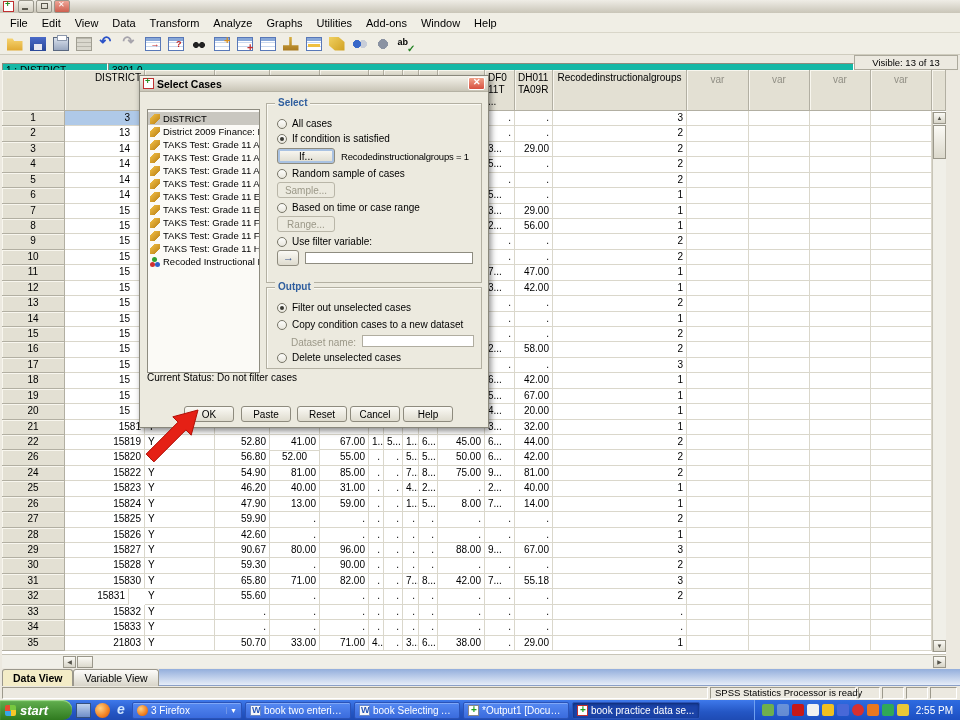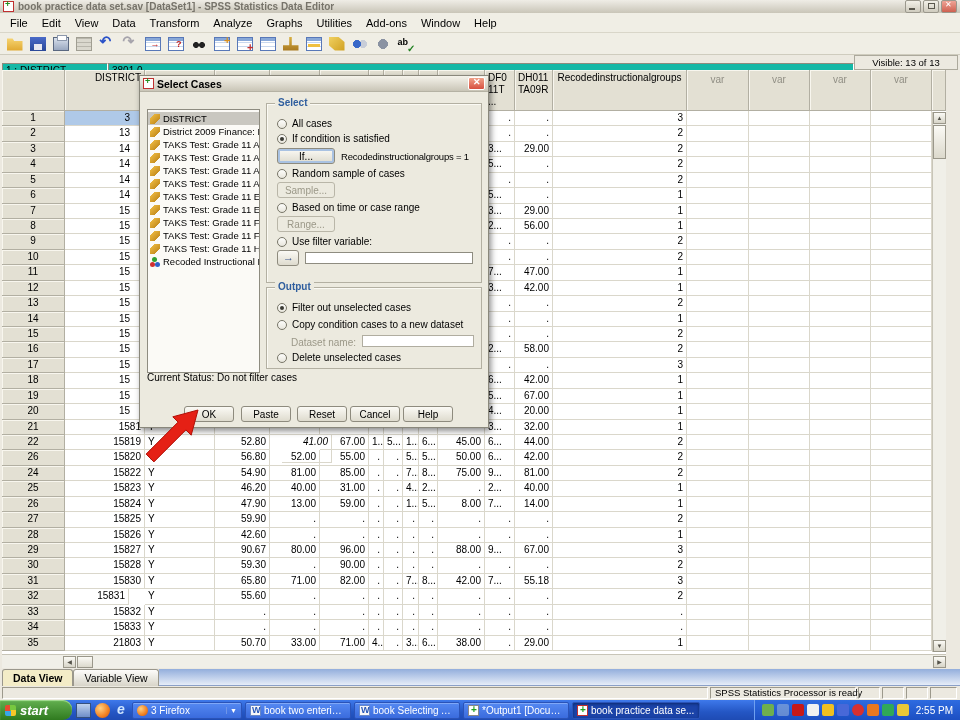--- a/index.html
+++ b/index.html
@@ -170,21 +170,20 @@
 
   .red-arrow{position:absolute;left:138px;top:404px;z-index:9;}
 </style>
 </head>
 <body>
 
 <div class="screen">
 
   <div class="abs titlebar">
     <span class="appicon"></span>
-    <span class="wtitle">book practice data set.sav [DataSet1] - SPSS Statistics Data Editor</span>
     <span class="wbtns">
       <span class="wbtn wbtn-min"></span>
       <span class="wbtn wbtn-restore"></span>
       <span class="wbtn wbtn-close"></span>
     </span>
   </div>
 
   <div class="abs menubar" id="menubar">
       <div class="mitem">File</div>
       <div class="mitem">Edit</div>
@@ -659,39 +658,39 @@
       <div class="bc r" style="left: 513px; top: 349.6px; width: 38px; height: 15.43px;">32.00</div>
       <div class="bc r" style="left: 551px; top: 349.6px; width: 134px; height: 15.43px;">1</div>
       <div class="bc" style="left: 685px; top: 349.6px; width: 62px; height: 15.43px;"></div>
       <div class="bc" style="left: 747px; top: 349.6px; width: 61px; height: 15.43px;"></div>
       <div class="bc" style="left: 808px; top: 349.6px; width: 61px; height: 15.43px;"></div>
       <div class="bc" style="left: 869px; top: 349.6px; width: 61px; height: 15.43px;"></div>
       <div class="rh" style="left: 0px; top: 365.03px; width: 63px; height: 15.43px;">22</div>
       <div class="bc r" style="left: 63px; top: 365.03px; width: 80px; height: 15.43px;">15819</div>
       <div class="bc" style="left: 143px; top: 365.03px; width: 70px; height: 15.43px;">Y</div>
       <div class="bc r" style="left: 213px; top: 365.03px; width: 55px; height: 15.43px;">52.80</div>
-      <div class="bc r" style="left: 280px; top: 365.03px; width: 50px; height: 28px; font-style: italic;">41.00</div>
+      <div class="bc r" style="left: 268px; top: 365.03px; width: 50px; height: 16px;">41.00</div>
       <div class="bc r" style="left: 318px; top: 365.03px; width: 49px; height: 15.43px;">67.00</div>
       <div class="bc" style="left: 367px; top: 365.03px; width: 15px; height: 15.43px;">1...</div>
       <div class="bc" style="left: 382px; top: 365.03px; width: 19px; height: 15.43px;">5...</div>
       <div class="bc" style="left: 401px; top: 365.03px; width: 16px; height: 15.43px;">1...</div>
       <div class="bc" style="left: 417px; top: 365.03px; width: 19px; height: 15.43px;">6...</div>
       <div class="bc r" style="left: 436px; top: 365.03px; width: 47px; height: 15.43px;">45.00</div>
       <div class="bc" style="left: 483px; top: 365.03px; width: 30px; height: 15.43px;">6...</div>
       <div class="bc r" style="left: 513px; top: 365.03px; width: 38px; height: 15.43px;">44.00</div>
       <div class="bc r" style="left: 551px; top: 365.03px; width: 134px; height: 15.43px;">2</div>
       <div class="bc" style="left: 685px; top: 365.03px; width: 62px; height: 15.43px;"></div>
       <div class="bc" style="left: 747px; top: 365.03px; width: 61px; height: 15.43px;"></div>
       <div class="bc" style="left: 808px; top: 365.03px; width: 61px; height: 15.43px;"></div>
       <div class="bc" style="left: 869px; top: 365.03px; width: 61px; height: 15.43px;"></div>
       <div class="rh" style="left: 0px; top: 380.46px; width: 63px; height: 15.43px;">26</div>
       <div class="bc r" style="left: 63px; top: 380.46px; width: 80px; height: 15.43px;">15820</div>
       <div class="bc" style="left: 143px; top: 380.46px; width: 70px; height: 15.43px;">Y</div>
       <div class="bc r" style="left: 213px; top: 380.46px; width: 55px; height: 15.43px;">56.80</div>
-      <div class="bc r" style="left: 268px; top: 380.46px; width: 50px; height: 15.43px;">52.00</div>
+      <div class="bc r" style="left: 268px; top: 380.46px; width: 50px; height: 15.43px; text-align: center;">52.00</div>
       <div class="bc r" style="left: 318px; top: 380.46px; width: 49px; height: 15.43px;">55.00</div>
       <div class="bc r" style="left: 367px; top: 380.46px; width: 15px; height: 15.43px;">.</div>
       <div class="bc r" style="left: 382px; top: 380.46px; width: 19px; height: 15.43px;">.</div>
       <div class="bc" style="left: 401px; top: 380.46px; width: 16px; height: 15.43px;">5...</div>
       <div class="bc" style="left: 417px; top: 380.46px; width: 19px; height: 15.43px;">5...</div>
       <div class="bc r" style="left: 436px; top: 380.46px; width: 47px; height: 15.43px;">50.00</div>
       <div class="bc" style="left: 483px; top: 380.46px; width: 30px; height: 15.43px;">6...</div>
       <div class="bc r" style="left: 513px; top: 380.46px; width: 38px; height: 15.43px;">42.00</div>
       <div class="bc r" style="left: 551px; top: 380.46px; width: 134px; height: 15.43px;">2</div>
       <div class="bc" style="left: 685px; top: 380.46px; width: 62px; height: 15.43px;"></div>

